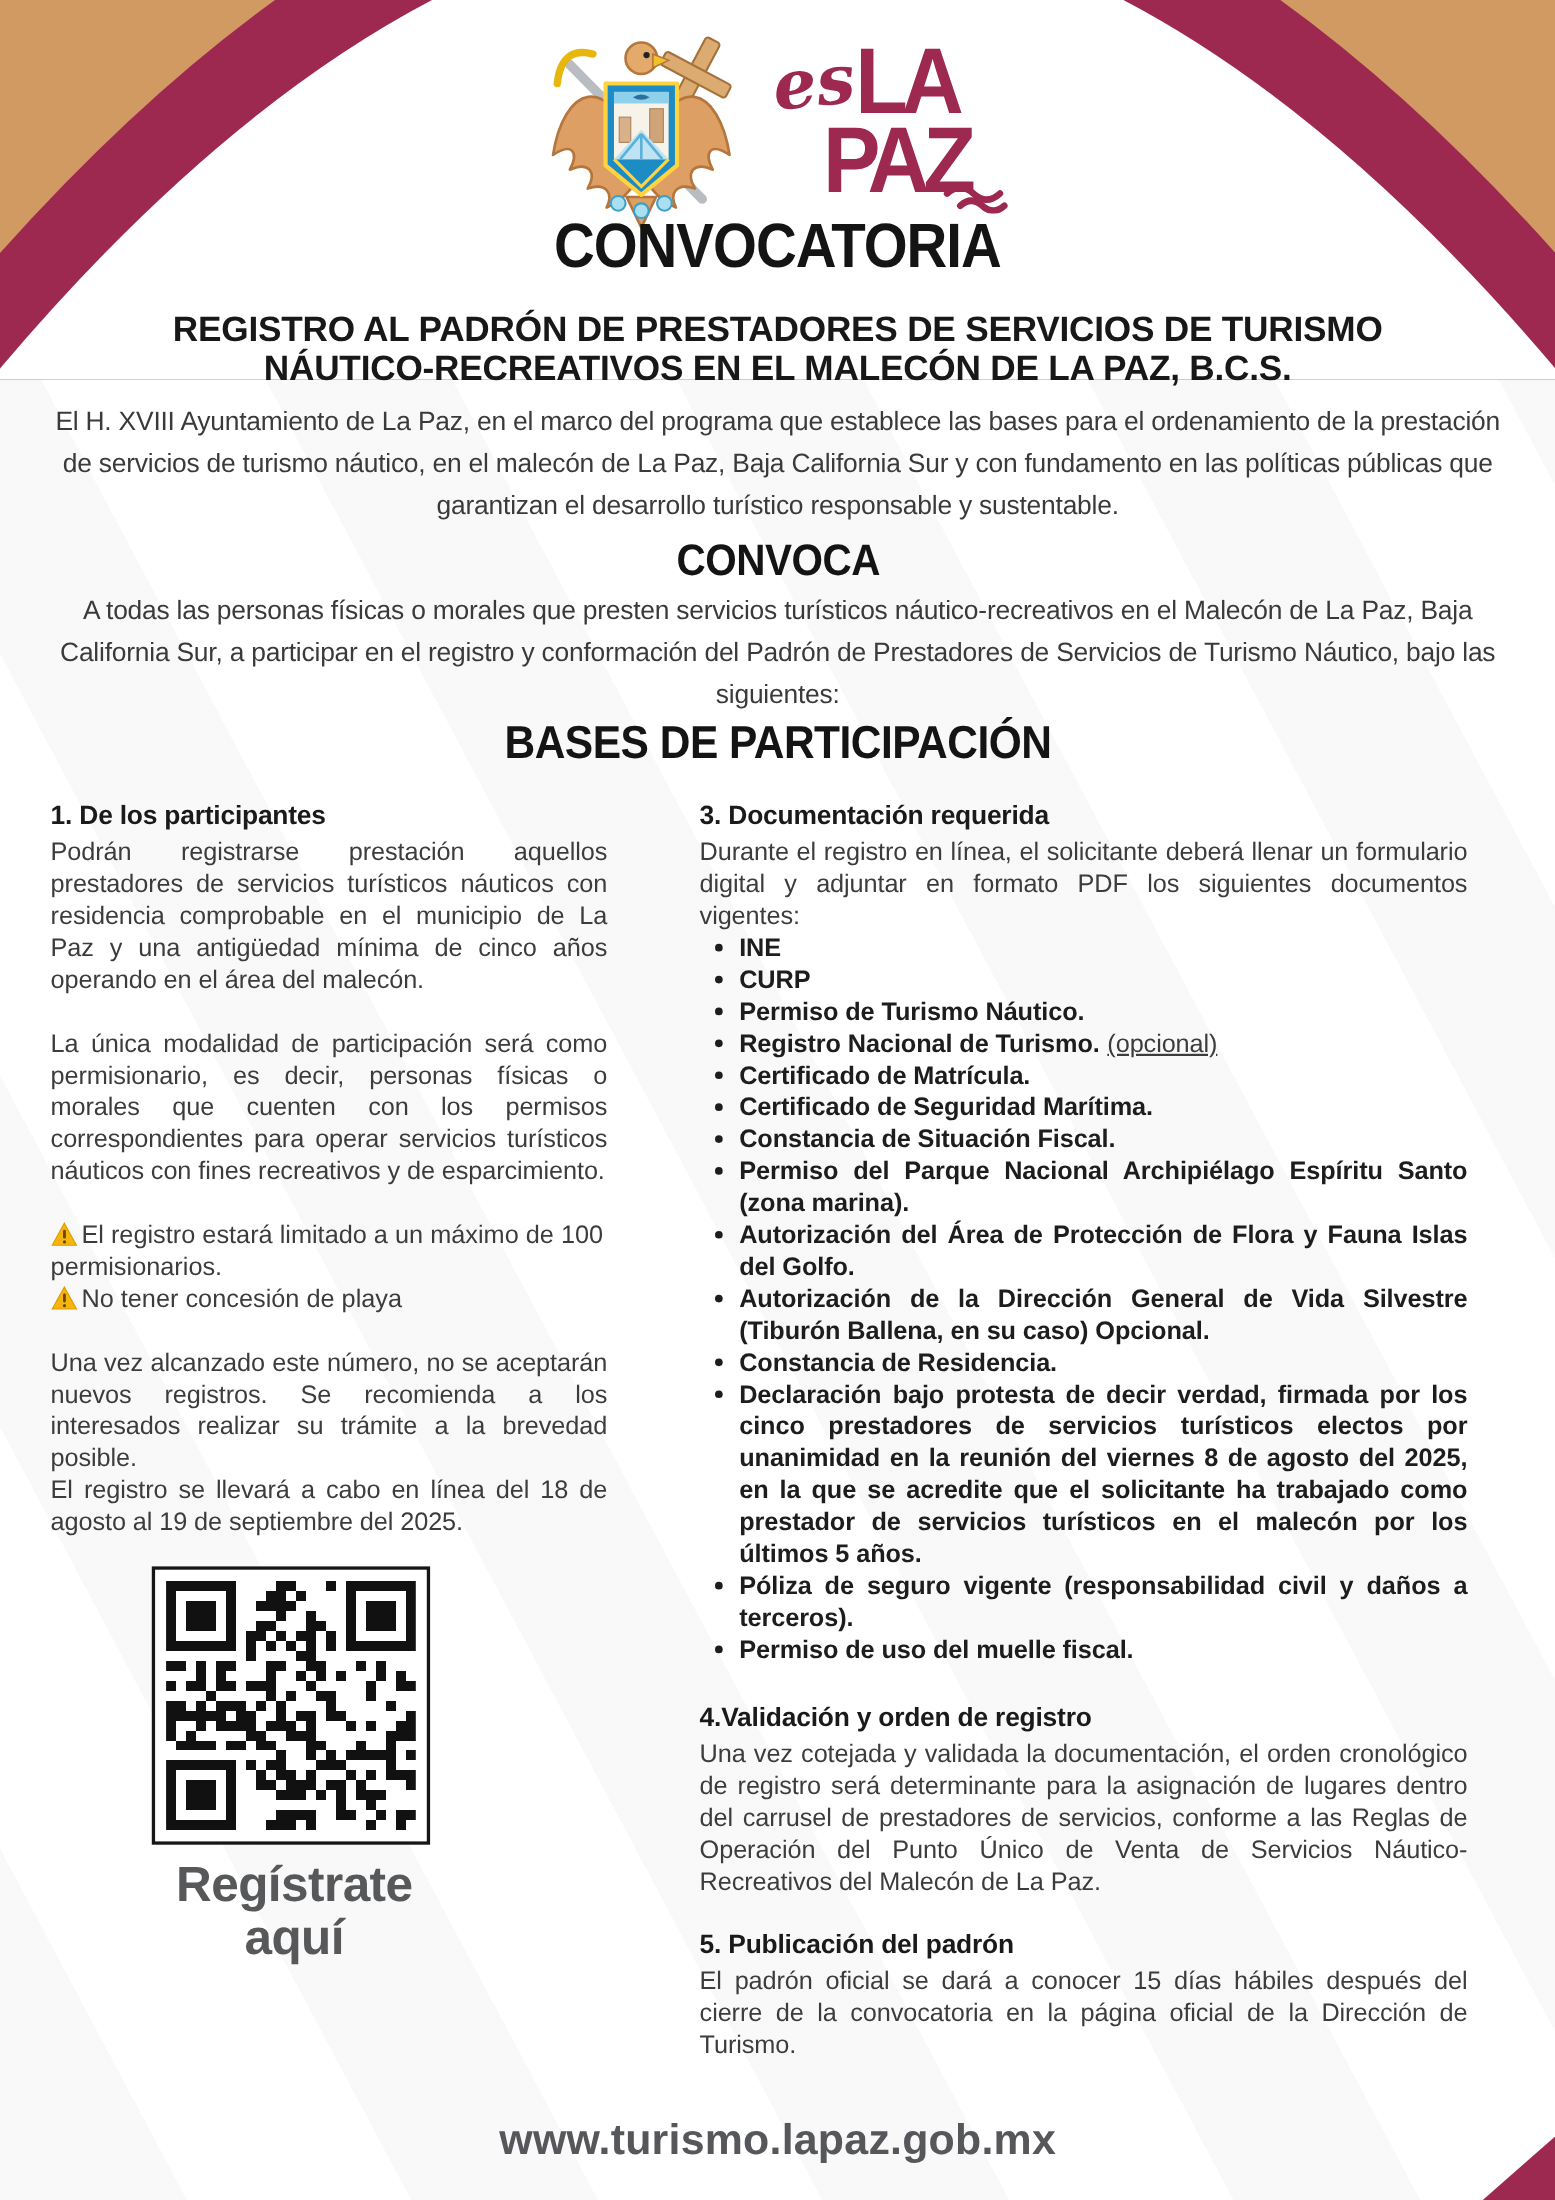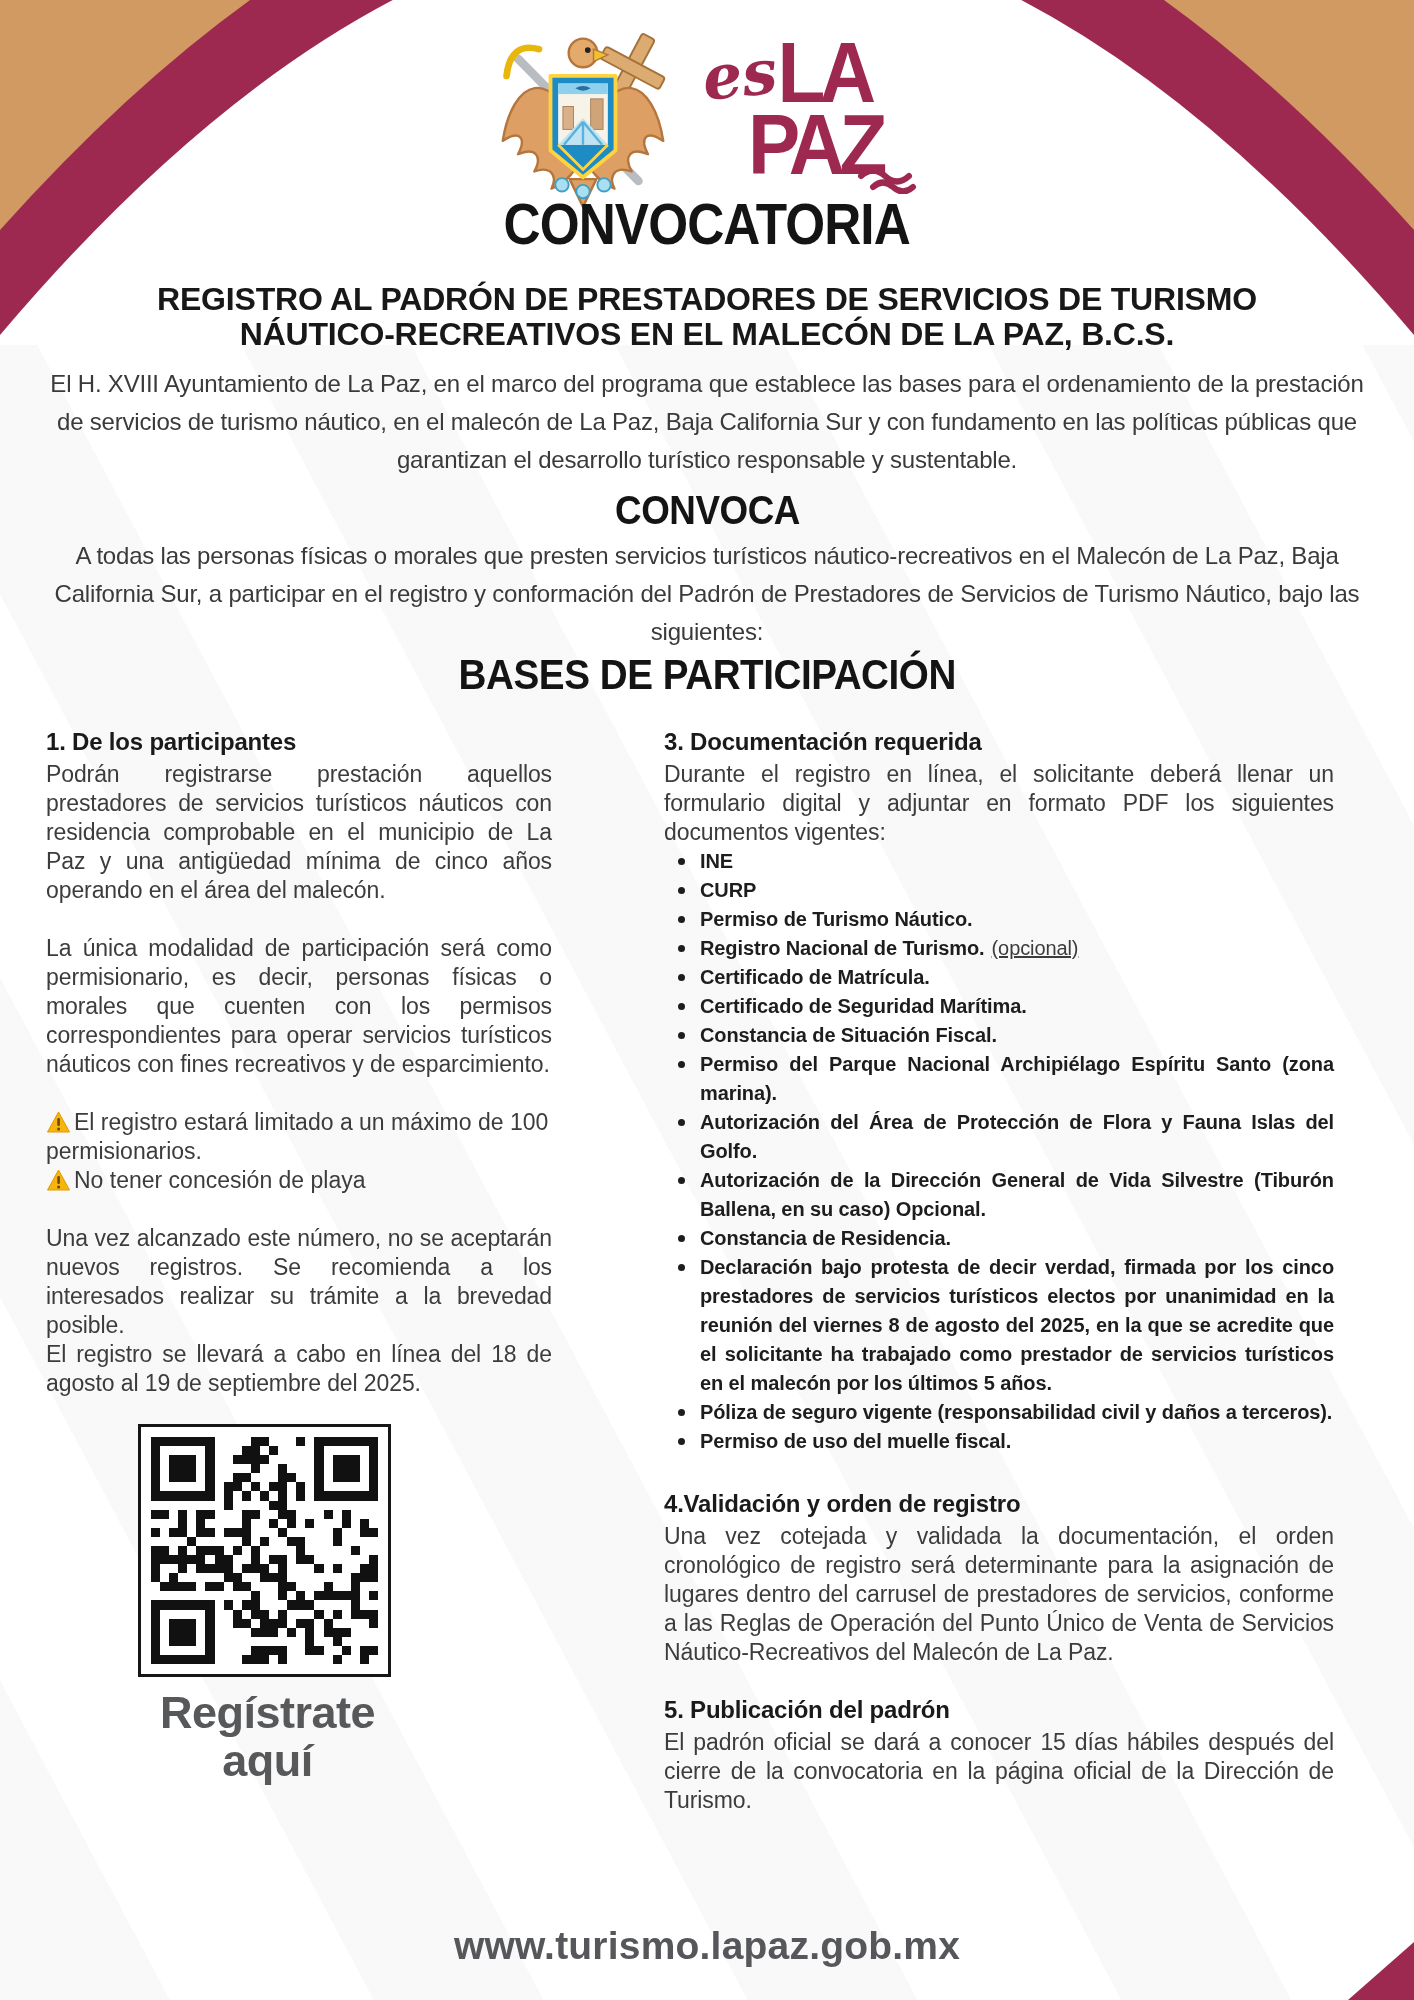--- a/index.html
+++ b/index.html
@@ -39,31 +39,31 @@
   .mid-heading span{display:inline-block;transform:scaleX(.92);letter-spacing:-0.5px;}
   .convoca-text{
     margin:4px auto 0;max-width:1340px;text-align:center;
     font-size:24px;line-height:38px;color:#3a3a3a;letter-spacing:-0.2px;
   }
   .bases-heading{
     text-align:center;font-size:42px;font-weight:800;color:#141414;line-height:48px;
   }
   .bases-heading span{display:inline-block;transform:scaleX(.92);letter-spacing:-0.5px;}
   
-  .columns{display:flex;margin-top:28px;padding:0 80px 0 46px;gap:112px;}
+  .columns{display:flex;margin-top:28px;padding:0 80px 0 46px;gap:84px;}
   .col-left{flex:0 0 506px;width:506px;}
   .col-right{flex:1;min-width:0;}
   .sec-h{font-size:24px;line-height:30px;font-weight:700;color:#1a1a1a;margin:0 0 3px;letter-spacing:-0.2px;}
   .col-p{margin:0;font-size:23px;line-height:29px;text-align:justify;letter-spacing:-0.1px;color:#3c3c3c;}
   .gap{margin-top:29px;}
   .warn-line{position:relative;font-size:23px;line-height:29px;color:#3c3c3c;text-align:left;}
   .warn-ico{display:inline-block;width:25px;height:22px;vertical-align:-3px;margin-right:3px;}
   
   .doc-list{list-style:none;margin:0;padding:0 0 0 36px;}
-  .doc-list li{position:relative;font-size:20px;line-height:29px;font-weight:700;color:#1d1d1d;text-align:justify;letter-spacing:-0.1px;}
+  .doc-list li{position:relative;font-size:23px;line-height:29px;font-weight:700;color:#1d1d1d;text-align:justify;letter-spacing:-0.1px;}
   .doc-list li::before{
     content:"";position:absolute;left:-22px;top:11px;width:7px;height:7px;border-radius:50%;background:#1d1d1d;
   }
   .doc-list .opt{font-weight:400;text-decoration:underline;color:#3c3c3c;}
   .doc-list .opt:empty{display:none;}
   .doc-list .opt:not(:empty){margin-left:7px;}
   
   .qr-wrap{margin:26px 0 0 92px;width:259px;}
   .qr-box{width:253px;height:253px;background:#fff;border:3px solid #161616;box-sizing:border-box;padding:10px;}
   .qr-box svg{display:block;width:227px;height:227px;}

